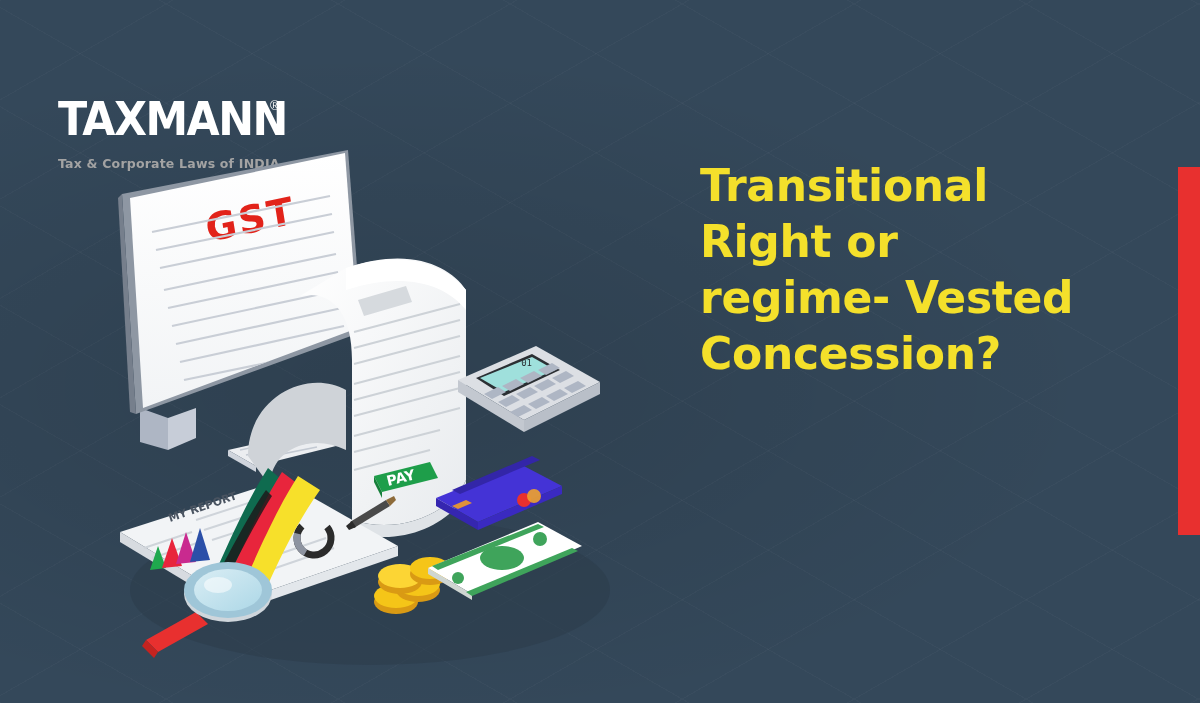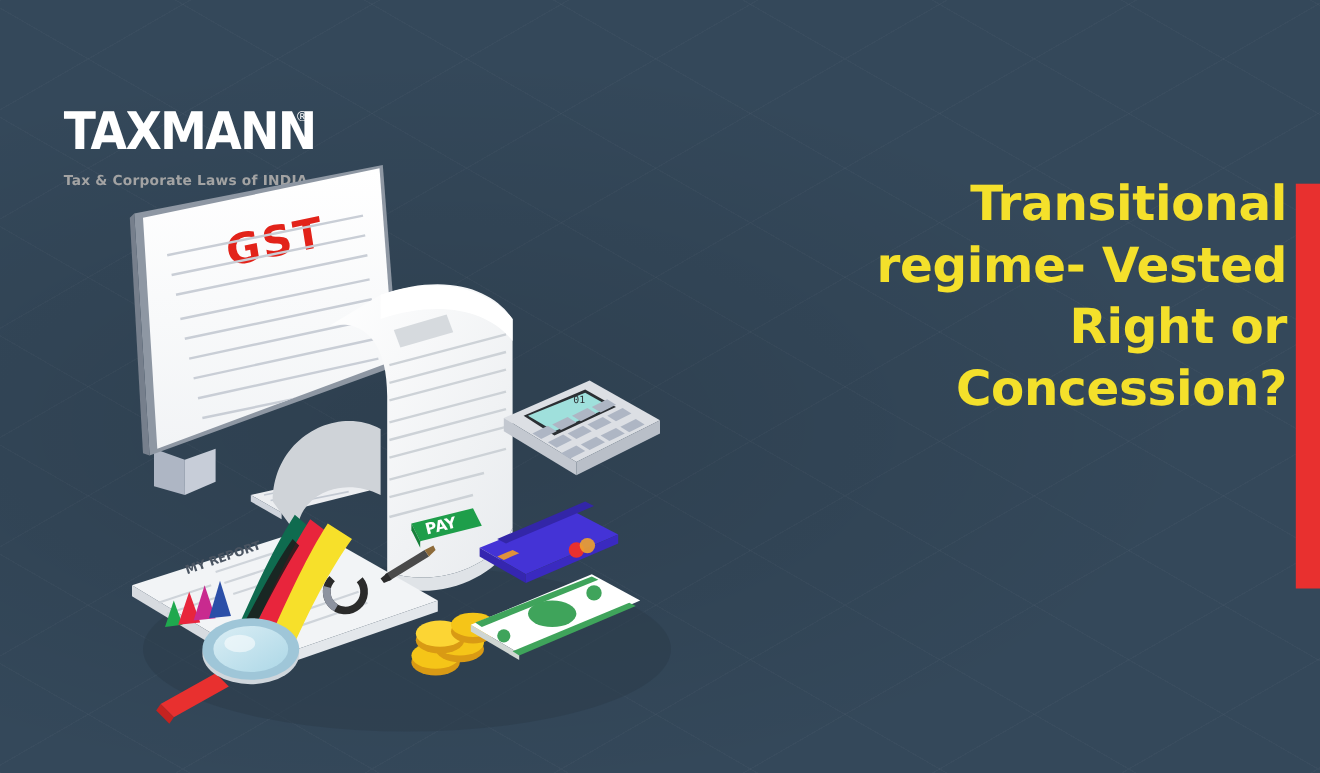--- a/index.html
+++ b/index.html
@@ -44,21 +44,21 @@
     letter-spacing:.2px;white-space:nowrap;
   }
 
   
   #headline{
     position:absolute;left:700px;top:158px;width:470px;
     font-family:"DejaVu Sans","Liberation Sans",sans-serif;
     font-weight:700;font-size:44px;line-height:1.27;
     color:#F4E02B;letter-spacing:-.3px;
   }
-  #headline .ln{display:block;white-space:nowrap;text-align:right;}
+  #headline .ln{display:block;white-space:nowrap;}
 
   
   #accent{position:absolute;left:1178px;top:167px;width:26px;height:368px;background:#E8302F;}
 
   
   #illo{position:absolute;left:100px;top:150px;width:570px;height:530px;}
   #illo svg{display:block;width:570px;height:530px;}
 </style>
 </head>
 <body>
@@ -71,22 +71,22 @@
   <div id="logo">
     <div style="position:relative;margin-top:48px;">
       <span class="logo-word">TAXMANN</span>
       <span class="logo-reg">®</span>
     </div>
     <div class="logo-tag">Tax &amp; Corporate Laws of INDIA</div>
   </div>
 
   <div id="headline">
     <span class="ln">Transitional</span>
+    <span class="ln">Right or</span>
     <span class="ln">regime- Vested</span>
-    <span class="ln">Right or</span>
     <span class="ln">Concession?</span>
   </div>
 
   <div id="accent"></div>
 
   <div id="illo">
   <svg viewBox="0 0 570 530" xmlns="http://www.w3.org/2000/svg">
     <defs>
       <linearGradient id="scrGrad" x1="0" y1="0" x2="0" y2="1">
         <stop offset="0" stop-color="#ffffff"></stop>

